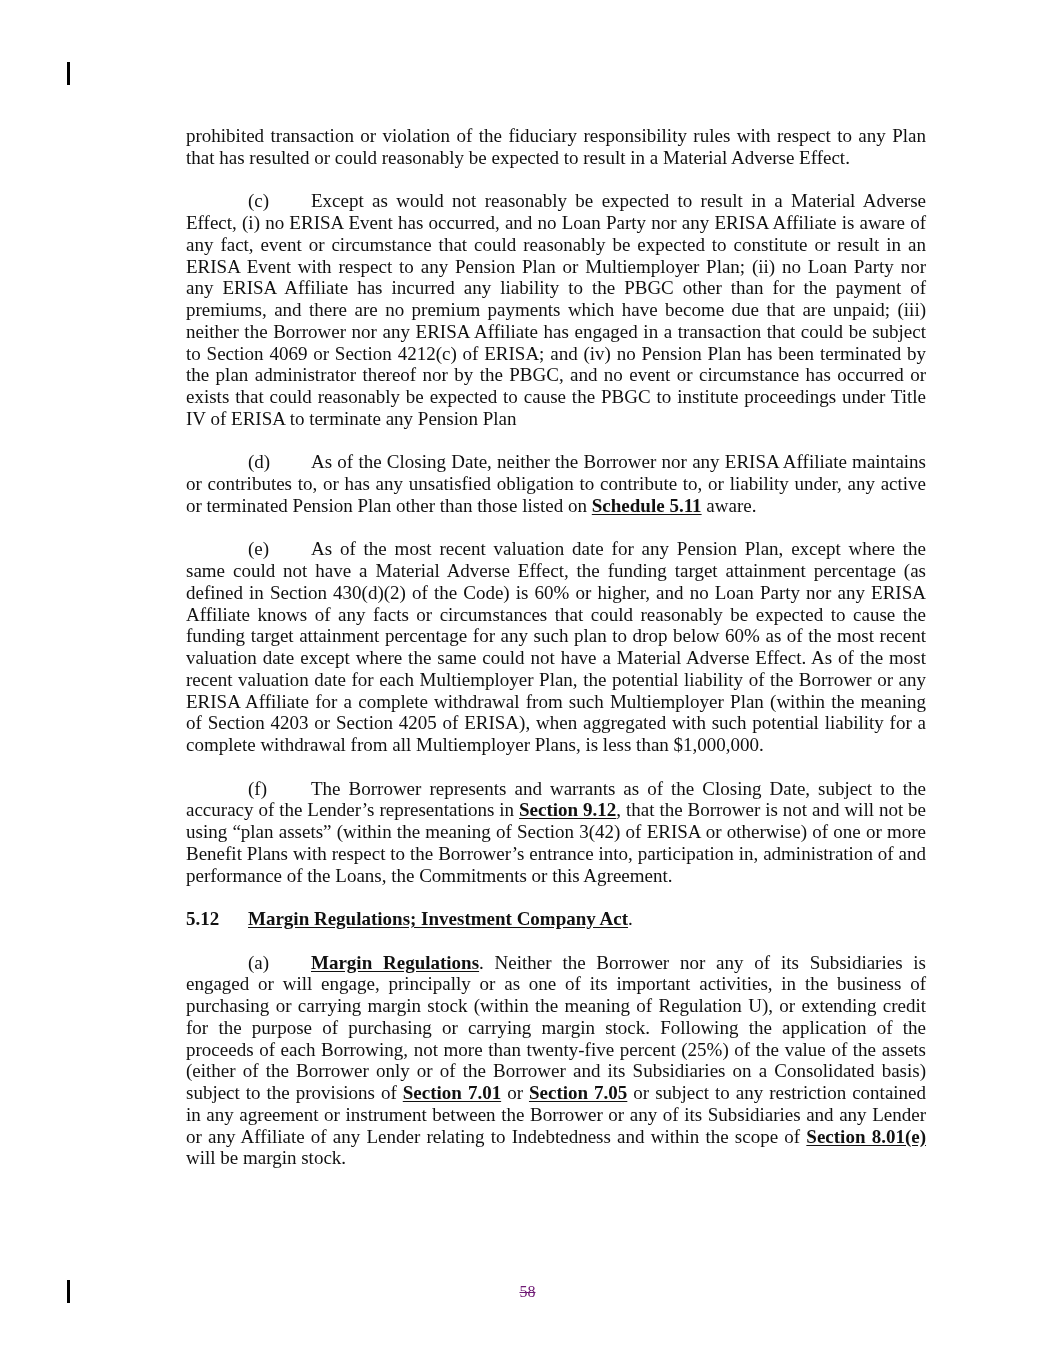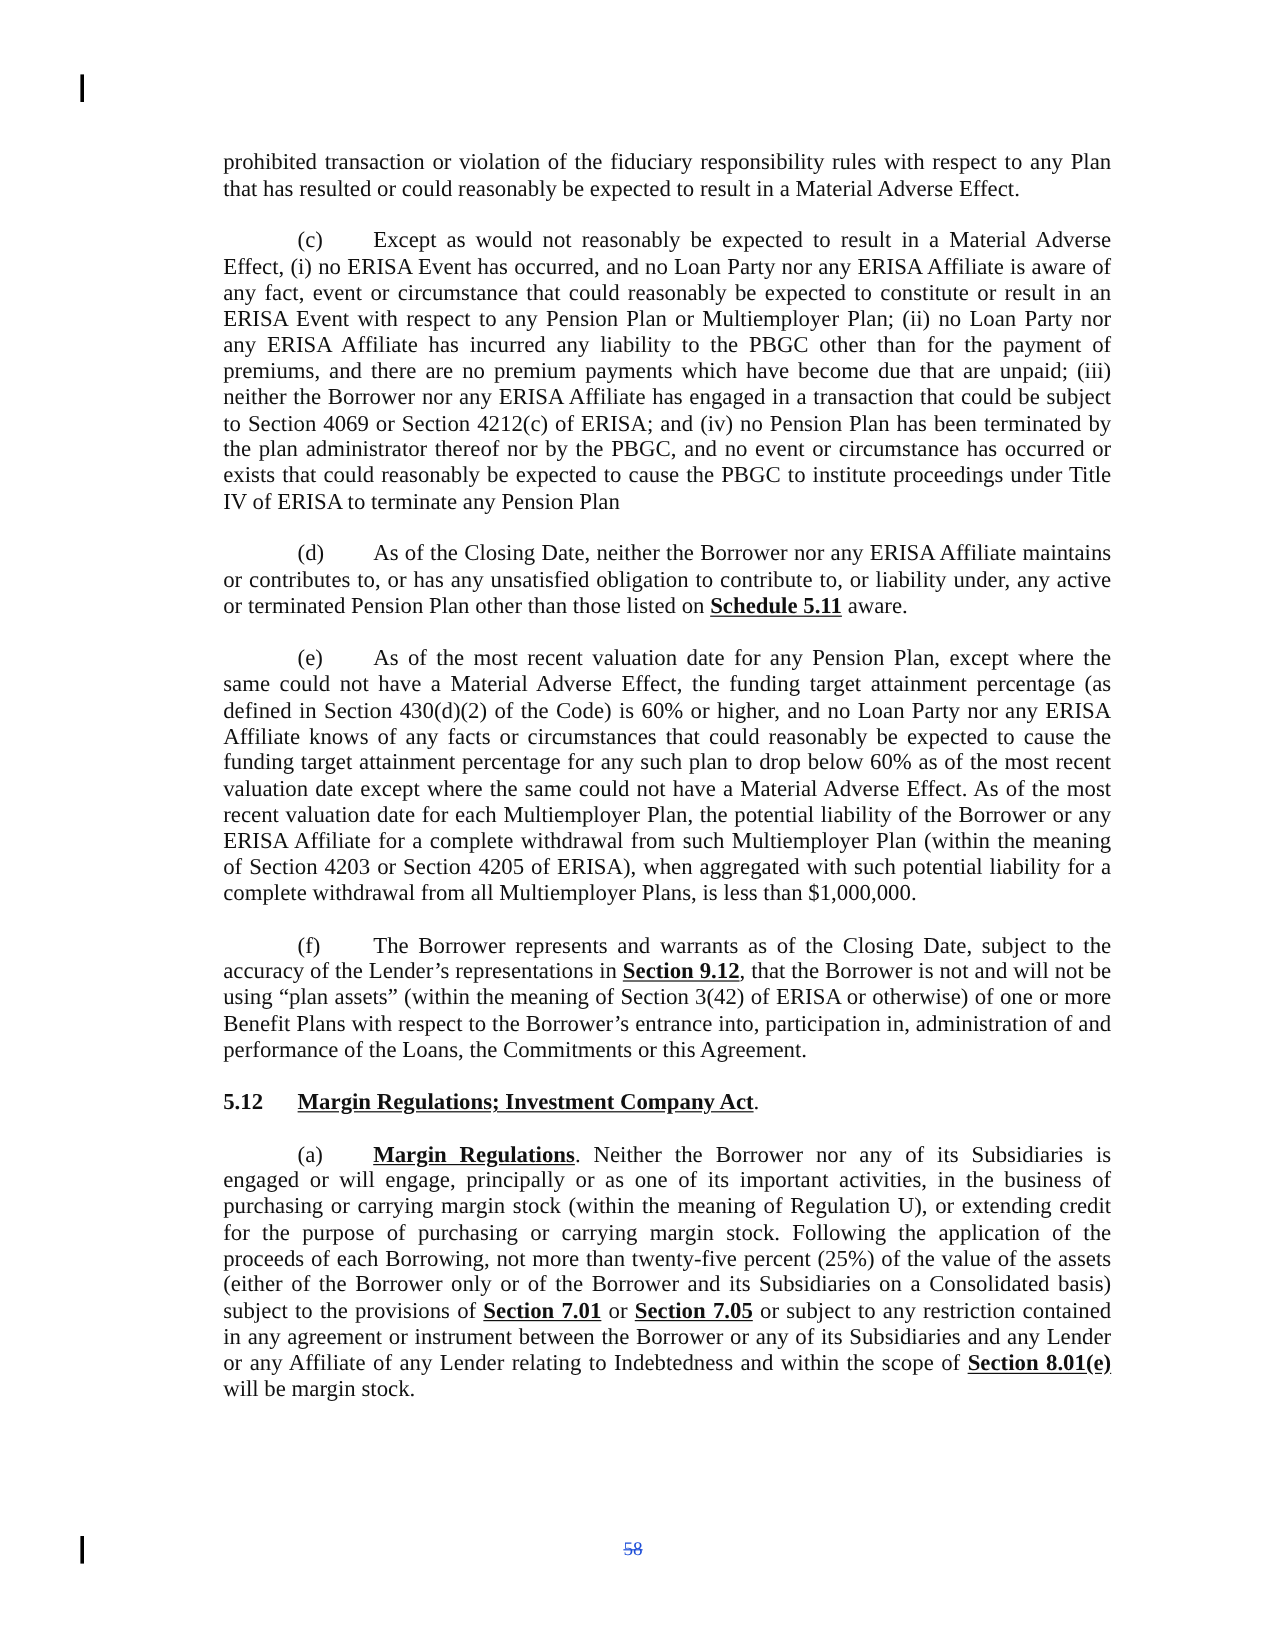--- a/index.html
+++ b/index.html
@@ -58,21 +58,21 @@
   }
   .section-heading .period { font-weight: normal; }
 
   .page-number {
     position: absolute;
     left: 0;
     width: 1055px;
     top: 1283px;
     text-align: center;
     font-size: 16px;
-    color: #1d4ed8;
+    color: #701a75;
     text-decoration: line-through;
   }
 </style>
 </head>
 <body>
 
 <div class="change-bar top"></div>
 
 <div class="page-body">
 

